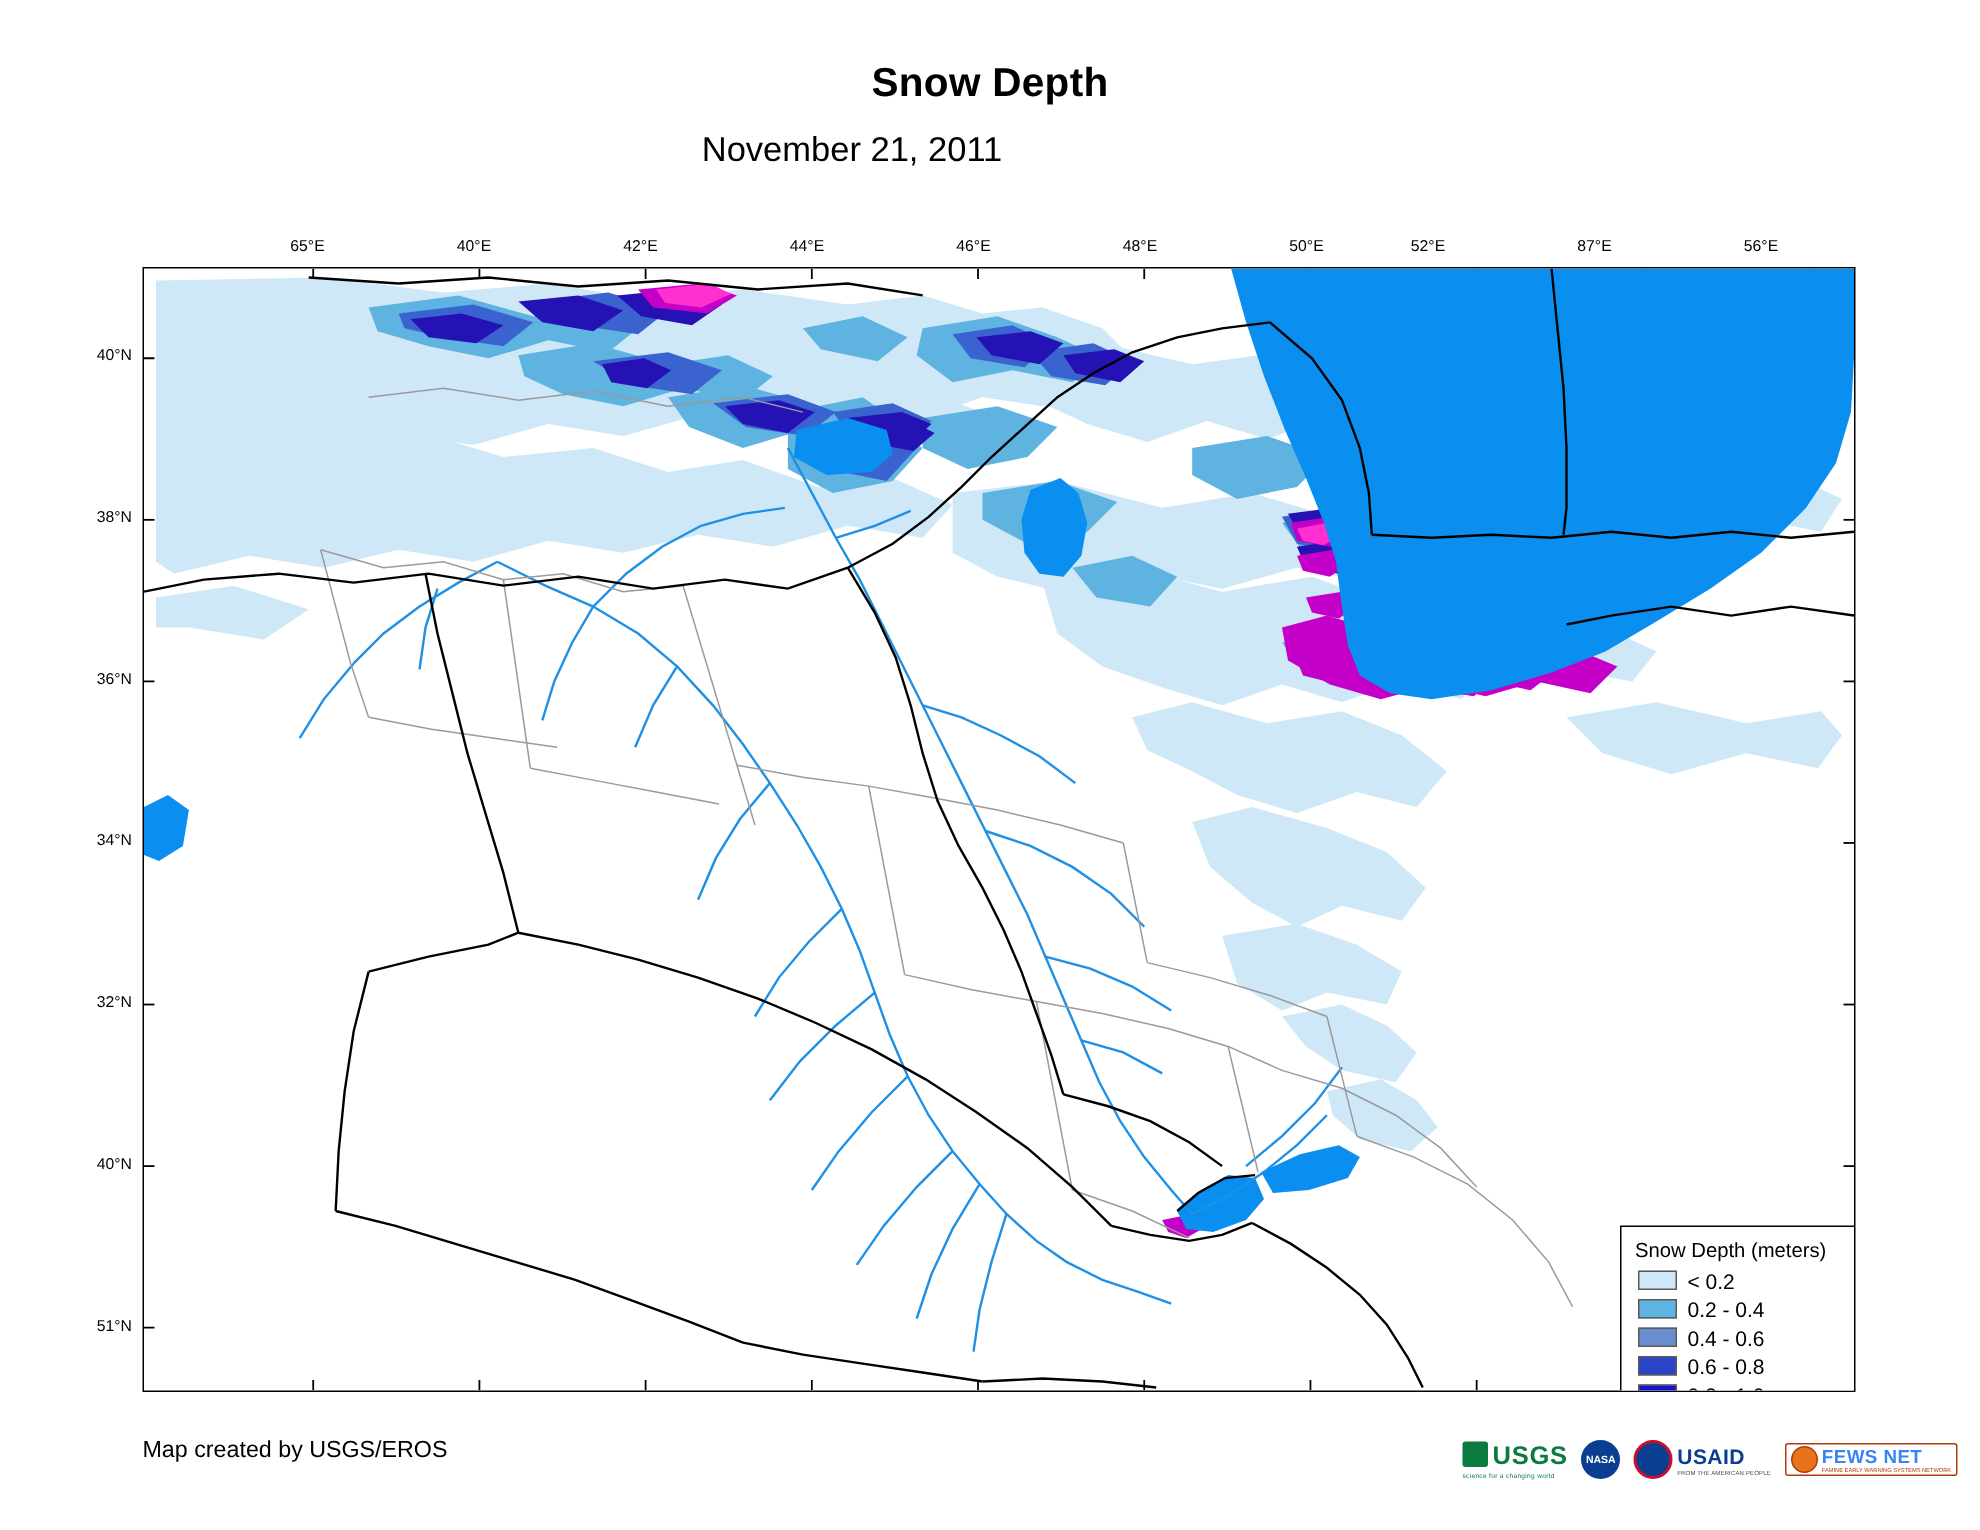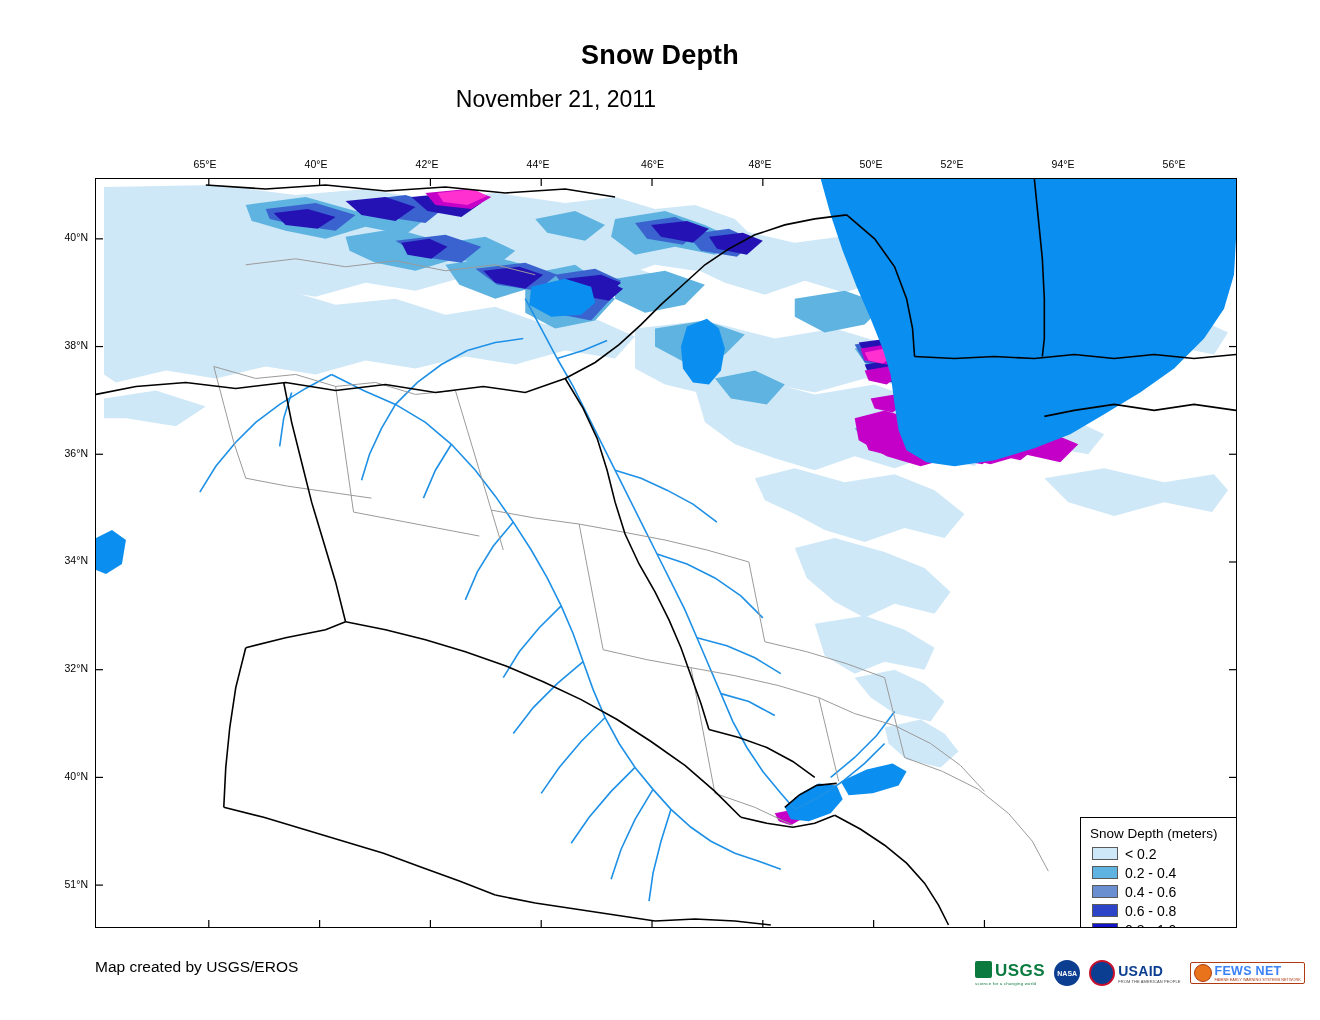--- a/index.html
+++ b/index.html
@@ -9,21 +9,21 @@
     font-family:"Liberation Sans", sans-serif;
     position:relative;
     overflow:hidden;
   }
   
   #title{
     position:absolute;left:0;top:40px;width:1320px;text-align:center;
     font-size:27px;font-weight:bold;color:#000;letter-spacing:0.2px;
   }
   #subtitle{
-    position:absolute;left:0;top:86px;width:1112px;text-align:center;
+    position:absolute;left:12px;top:86px;width:1112px;text-align:center;
     font-size:23px;color:#000;
   }
   
   #map-frame{
     position:absolute;left:95px;top:178px;width:1142px;height:750px;
     border:1.5px solid #000;background:#ffffff;box-sizing:border-box;
     overflow:hidden;
   }
   #map-canvas{position:absolute;left:0;top:0;width:100%;height:100%;}
   
@@ -103,25 +103,25 @@
 </head>
 <body>
 
 <div id="title">Snow Depth</div>
 <div id="subtitle">November 21, 2011</div>
 
 <div class="lon-label" style="left:175px;">65°E</div>
 <div class="lon-label" style="left:286px;">40°E</div>
 <div class="lon-label" style="left:397px;">42°E</div>
 <div class="lon-label" style="left:508px;">44°E</div>
-<div class="lon-label" style="left:604px;text-align:right;">46°E</div>
+<div class="lon-label" style="left:619px;">46°E</div>
 <div class="lon-label" style="left:730px;">48°E</div>
 <div class="lon-label" style="left:841px;">50°E</div>
 <div class="lon-label" style="left:922px;">52°E</div>
-<div class="lon-label" style="left:1033px;">94°E</div>
+<div class="lon-label" style="left:1033px;">87°E</div>
 <div class="lon-label" style="left:1144px;">56°E</div>
 
 <div class="lat-label" style="top:231px;">40°N</div>
 <div class="lat-label" style="top:339px;">38°N</div>
 <div class="lat-label" style="top:447px;">36°N</div>
 <div class="lat-label" style="top:554px;">34°N</div>
 <div class="lat-label" style="top:662px;">32°N</div>
 <div class="lat-label" style="top:770px;">40°N</div>
 <div class="lat-label" style="top:878px;">51°N</div>
 

